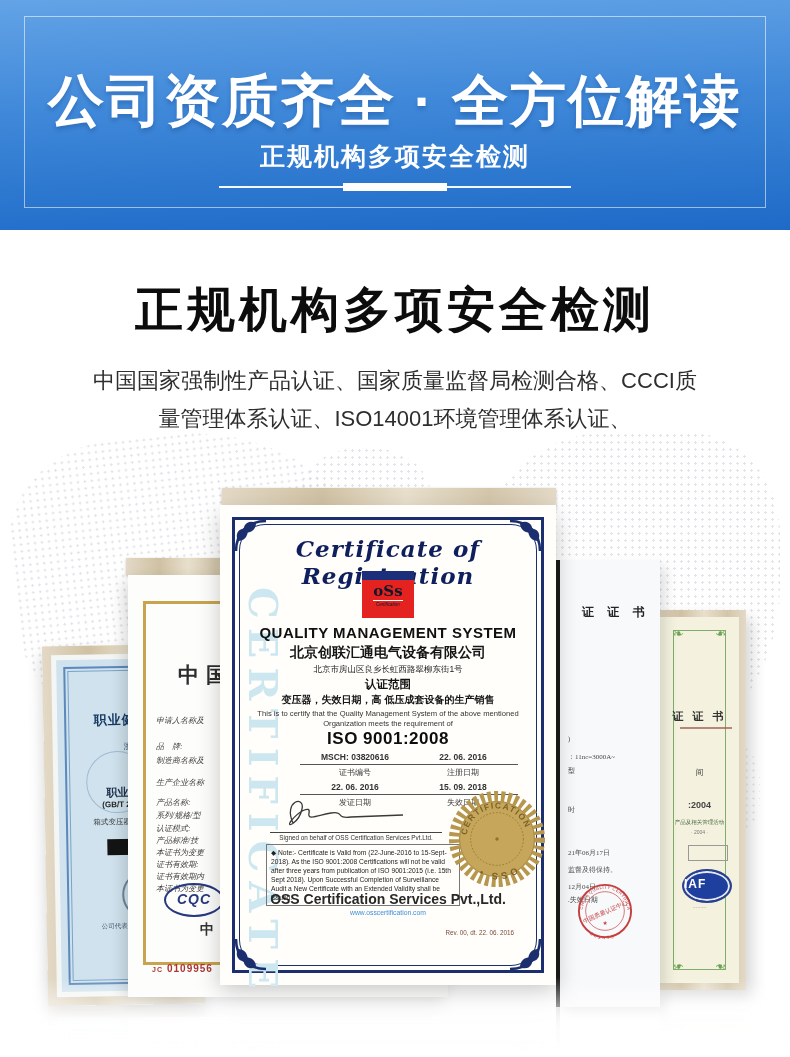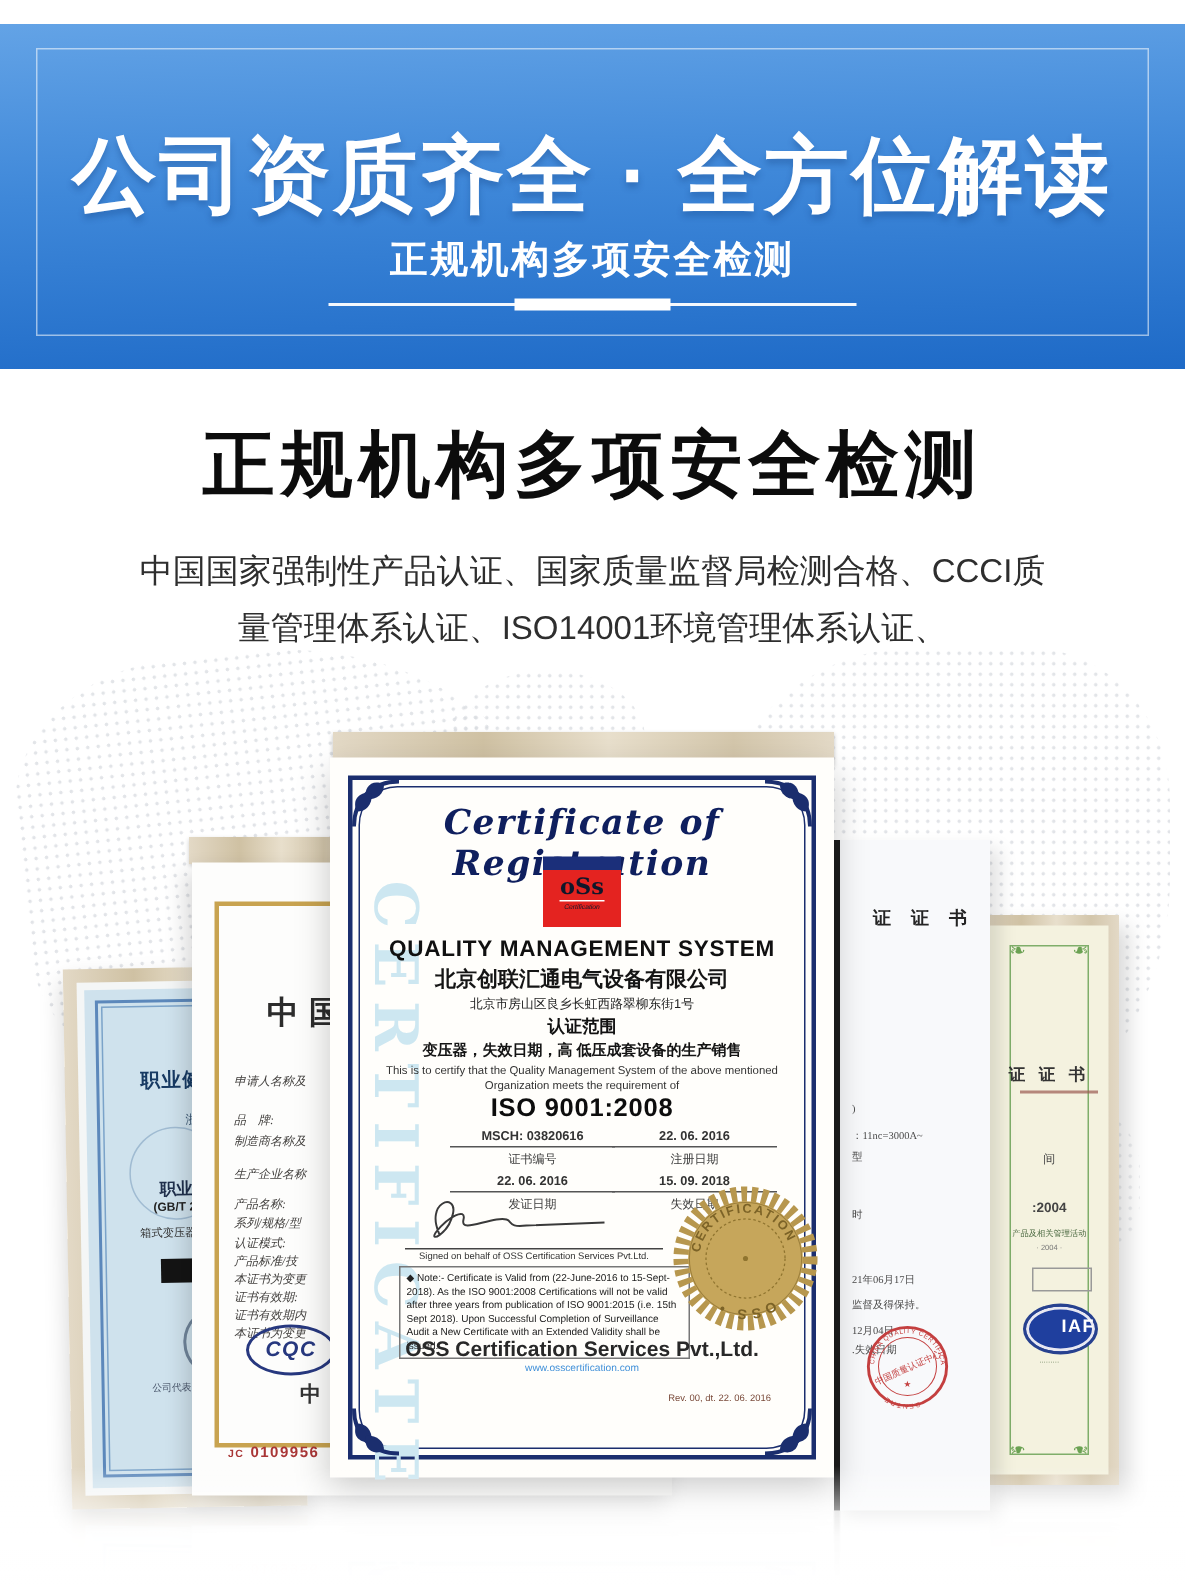--- a/index.html
+++ b/index.html
@@ -1,20 +1,20 @@
 <!DOCTYPE html>
 <html><head>
 <meta charset="utf-8">
 <style>
   html,body{margin:0;padding:0;}
   body{width:790px;font-family:"Liberation Sans","DejaVu Sans",sans-serif;background:#fff;}
   .page{position:relative;width:790px;height:1057px;overflow:hidden;background:#fff;}
 
   
-  .hero{position:absolute;left:0;top:16px;width:790px;height:230px;
+  .hero{position:absolute;left:0;top:0;width:790px;height:230px;
         background:linear-gradient(178deg,#63a3e6 0%,#3f88d9 45%,#1e6ac7 100%);}
   .hero-frame{position:absolute;left:24px;right:24px;top:16px;bottom:22px;
         border:1px solid rgba(255,255,255,.55);}
   .hero-title{position:absolute;left:0;top:64px;width:100%;text-align:center;
         color:#fff;font-size:56px;font-weight:900;letter-spacing:2px;
         text-shadow:0 3px 4px rgba(10,50,110,.28);white-space:nowrap;}
   .hero-sub{position:absolute;left:0;top:140px;width:100%;text-align:center;
         color:#fff;font-size:25px;font-weight:700;letter-spacing:2px;}
   .hero-divider{position:absolute;left:219px;top:186px;width:352px;height:2px;
         background:rgba(255,255,255,.95);}
@@ -158,21 +158,21 @@
         font-weight:800;color:#333;letter-spacing:3px;}
   .gr-code{position:absolute;left:20px;top:110px;width:52px;height:2px;background:#9a5a50;opacity:.7;}
   .gr-frag{position:absolute;width:100%;text-align:center;color:#444;}
   .gr-f1{top:150px;font-size:8px;}
   .gr-f2{top:183px;font-size:9px;font-weight:800;}
   .gr-f3{top:202px;font-size:5.5px;color:#4c6a42;}
   .gr-f4{top:212px;font-size:5px;color:#777;}
   .gr-box{position:absolute;left:28px;top:228px;width:38px;height:14px;border:1px solid #999;}
   .gr-iaf{position:absolute;left:22px;top:252px;width:46px;height:30px;border:2px solid #27418f;
         border-radius:50%;background:#1f3f9e;color:#fff;font-weight:900;font-size:12px;
-        text-align:right;line-height:27px;letter-spacing:1px;box-shadow:0 0 0 2px #e8e8f2 inset;}
+        text-align:left;line-height:27px;letter-spacing:1px;box-shadow:0 0 0 2px #e8e8f2 inset;}
   .gr-f5{top:288px;font-size:4.5px;color:#4c6a42;line-height:6px;}
 </style>
 </head>
 <body>
 
 <div class="page">
 
   <header class="hero">
     <div class="hero-frame"></div>
     <div class="hero-title">公司资质齐全 · 全方位解读</div>

